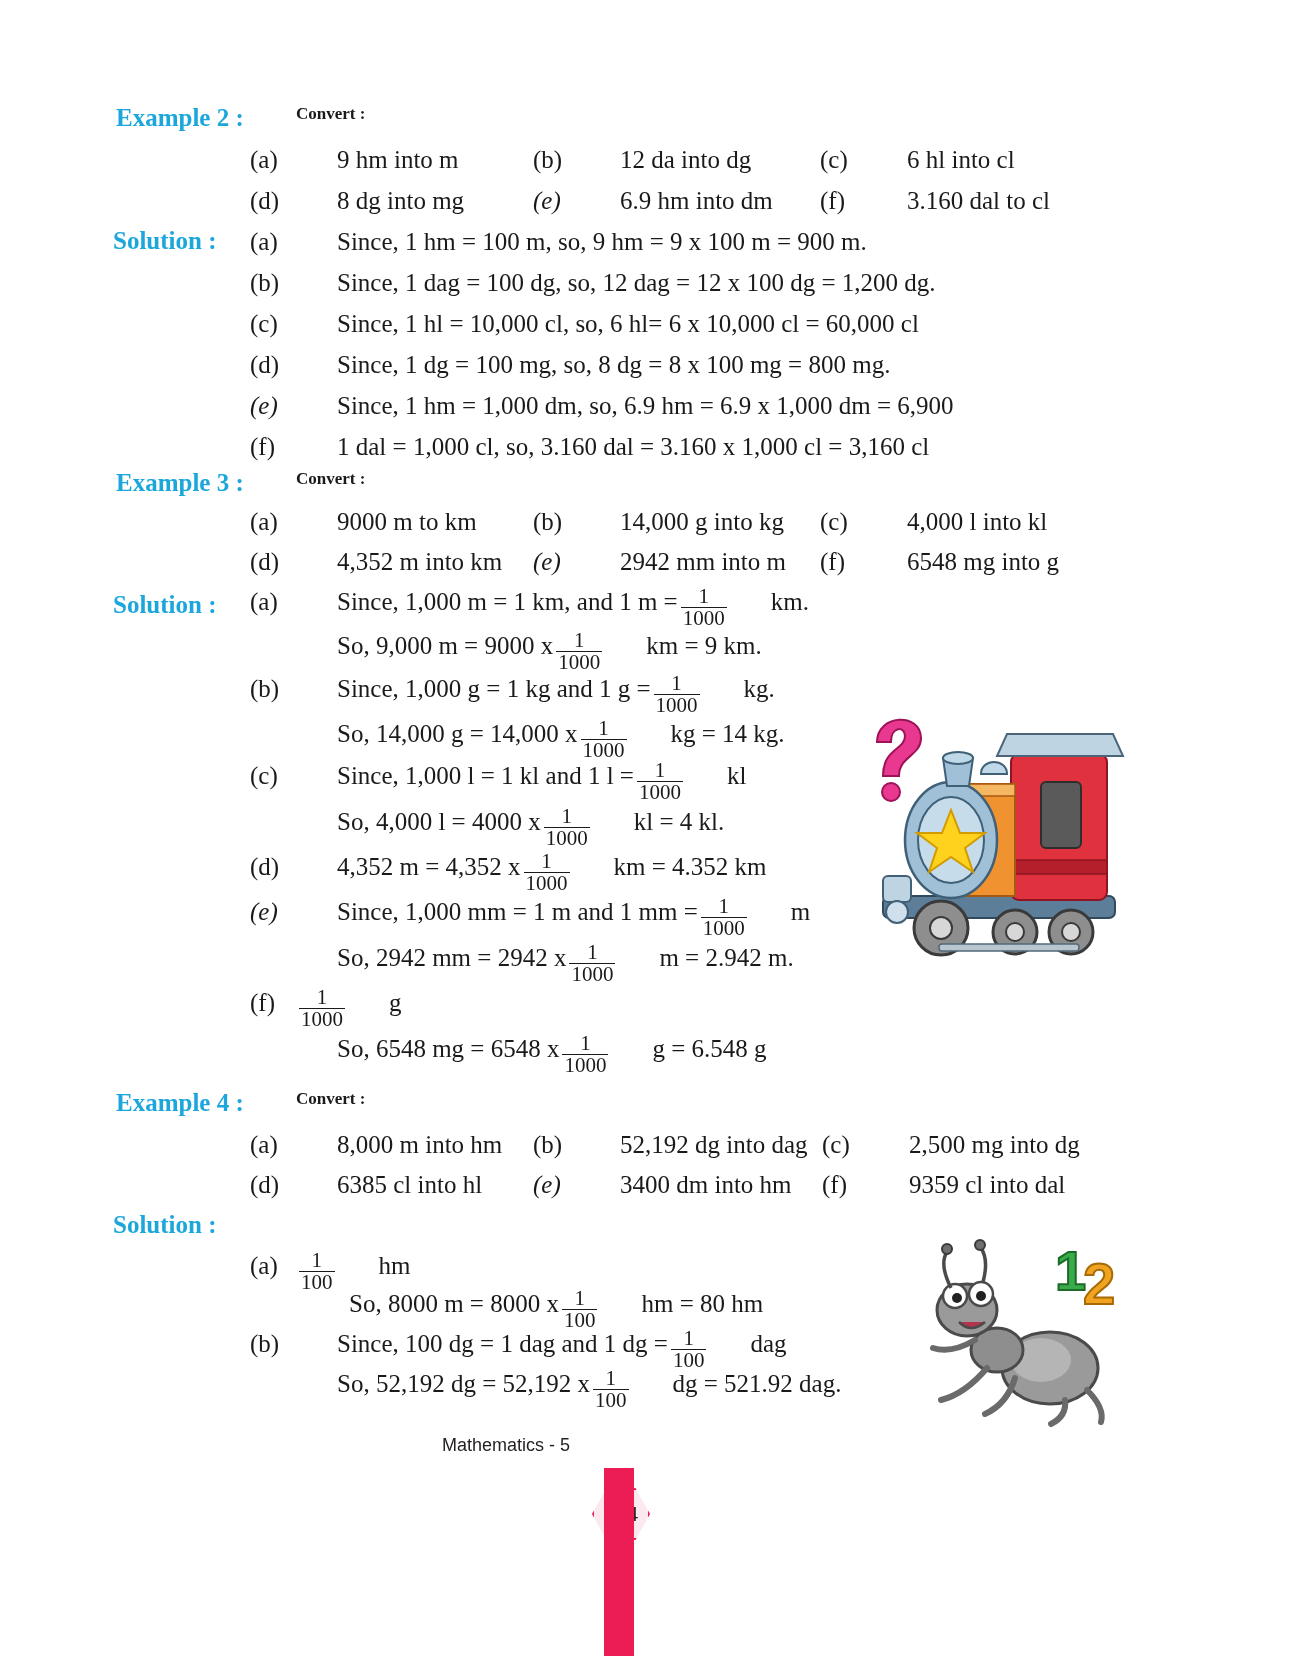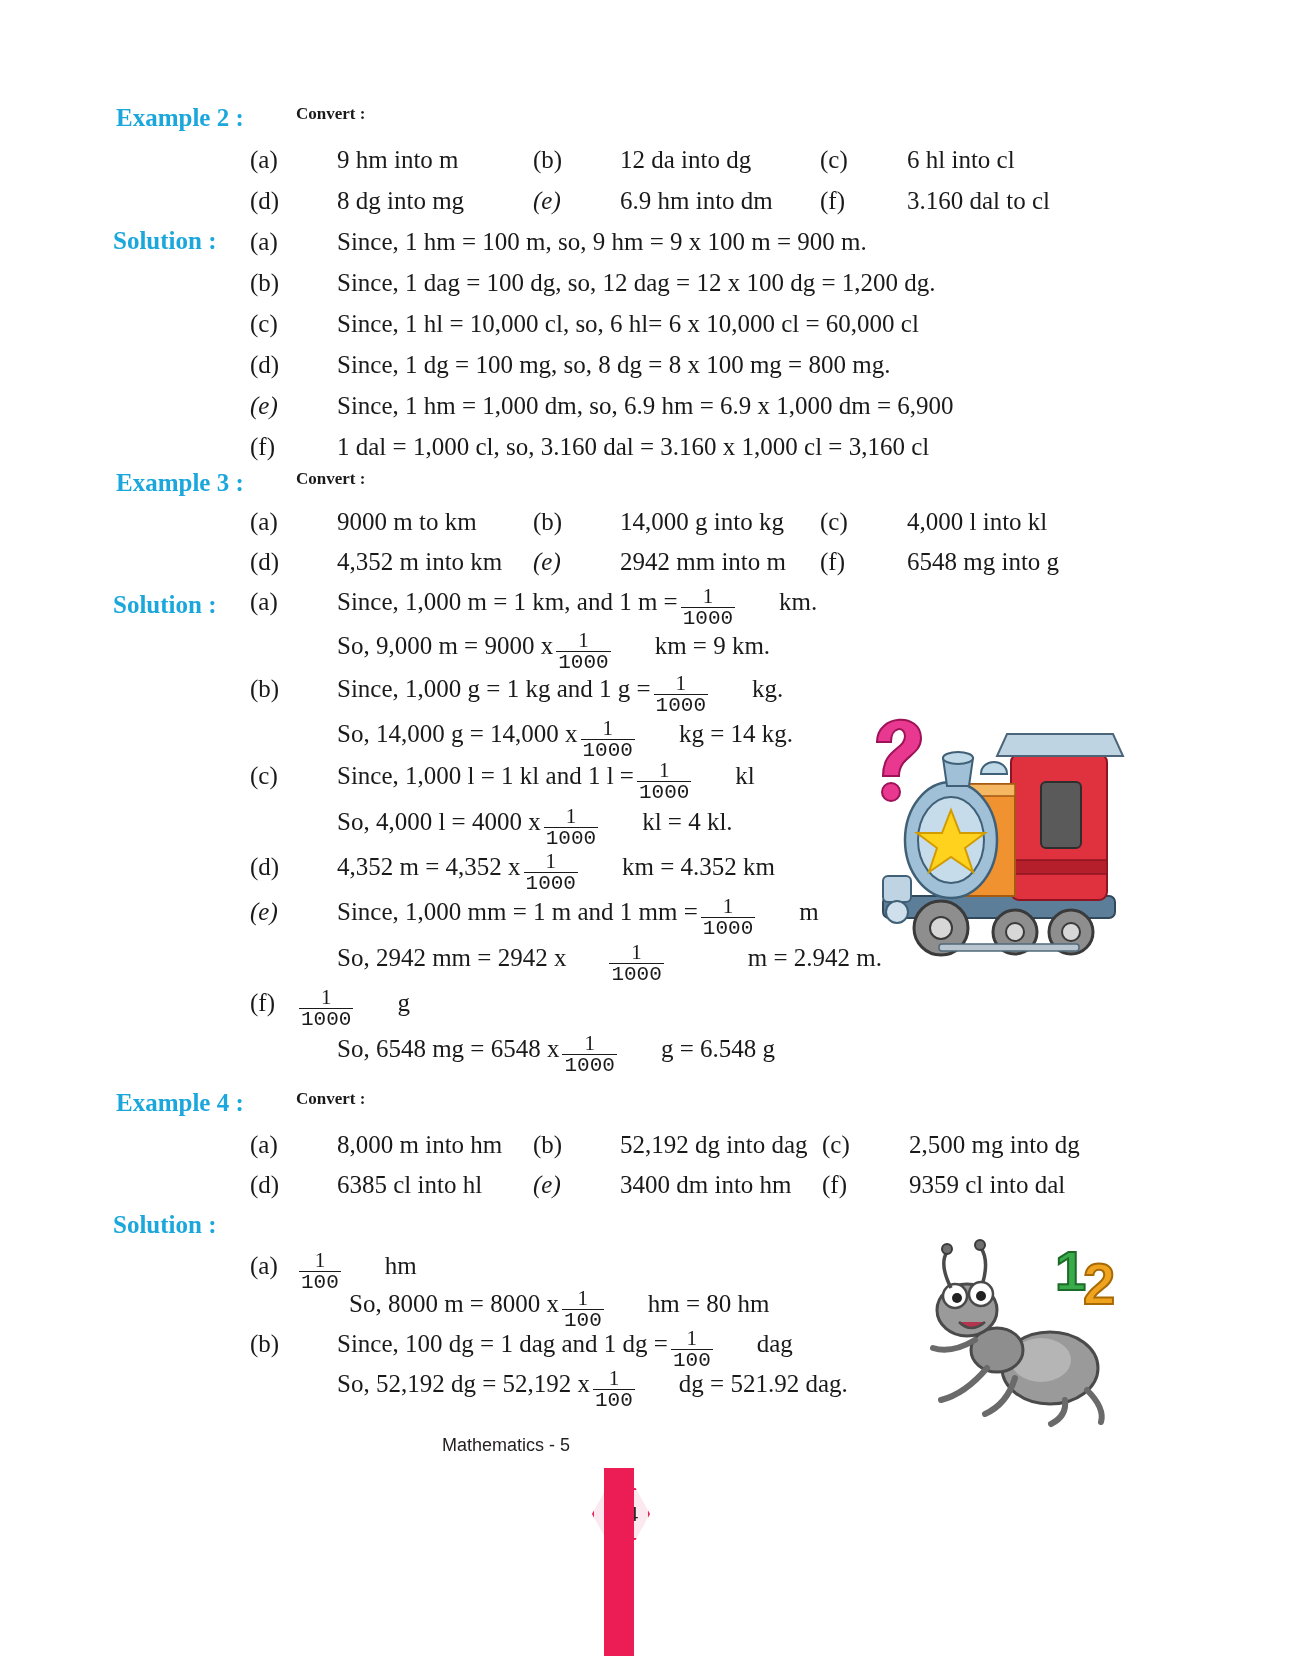--- a/index.html
+++ b/index.html
@@ -72,21 +72,20 @@
     top: -2px;
   }
   .frac .num {
     padding: 0 2px;
     font-size: 21px;
   }
   .frac .den {
     border-top: 1.6px solid #1a1a1a;
     padding: 0 2px;
     font-size: 21px;
-    font-family: Liberation Mono, monospace;
   }
 
   
   .footer-text {
     position: absolute;
     font-family: "Liberation Sans", sans-serif;
     font-size: 18px;
     color: #231f20;
   }
   .hexbadge {
@@ -272,21 +271,21 @@
 
   <div class="row" style="left:250px; top:898px;">
     <span class="marker ital">(e)</span>
     <span class="item">Since, 1,000 mm = 1 m and 1 mm =</span>
     <span class="frac">
       <span class="num">1</span>
       <span class="den">1000</span>
     </span>
     <span class="item">m</span>
   </div>
-  <div class="row" style="left:296px; top:944px;gap:40px;">
+  <div class="row" style="left:296px; top:944px;">
     <span class="item">So, 2942 mm = 2942 x</span>
     <span class="frac">
       <span class="num">1</span>
       <span class="den">1000</span>
     </span>
     <span class="item">m = 2.942 m.</span>
   </div>
 
   <div class="row" style="left:250px; top:989px;">
     <span class="marker">(f)</span>

